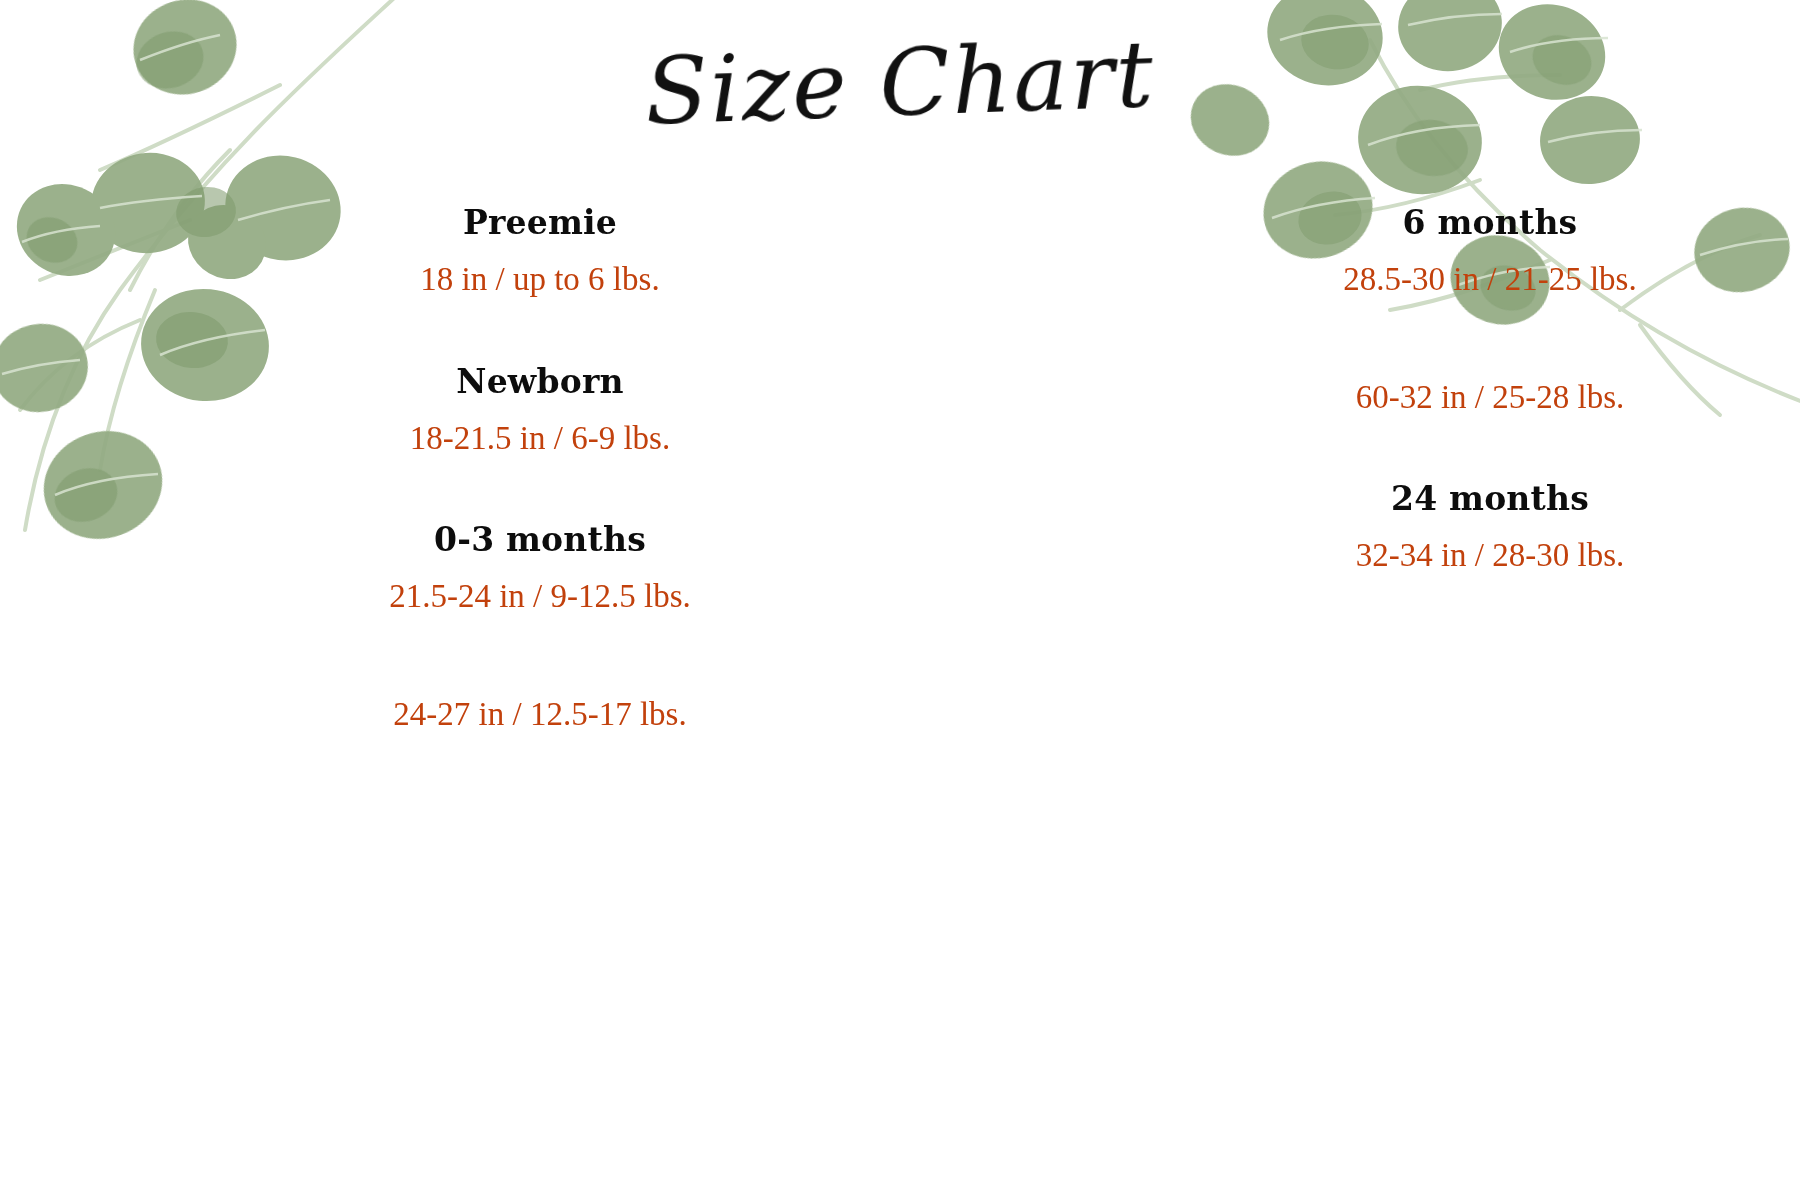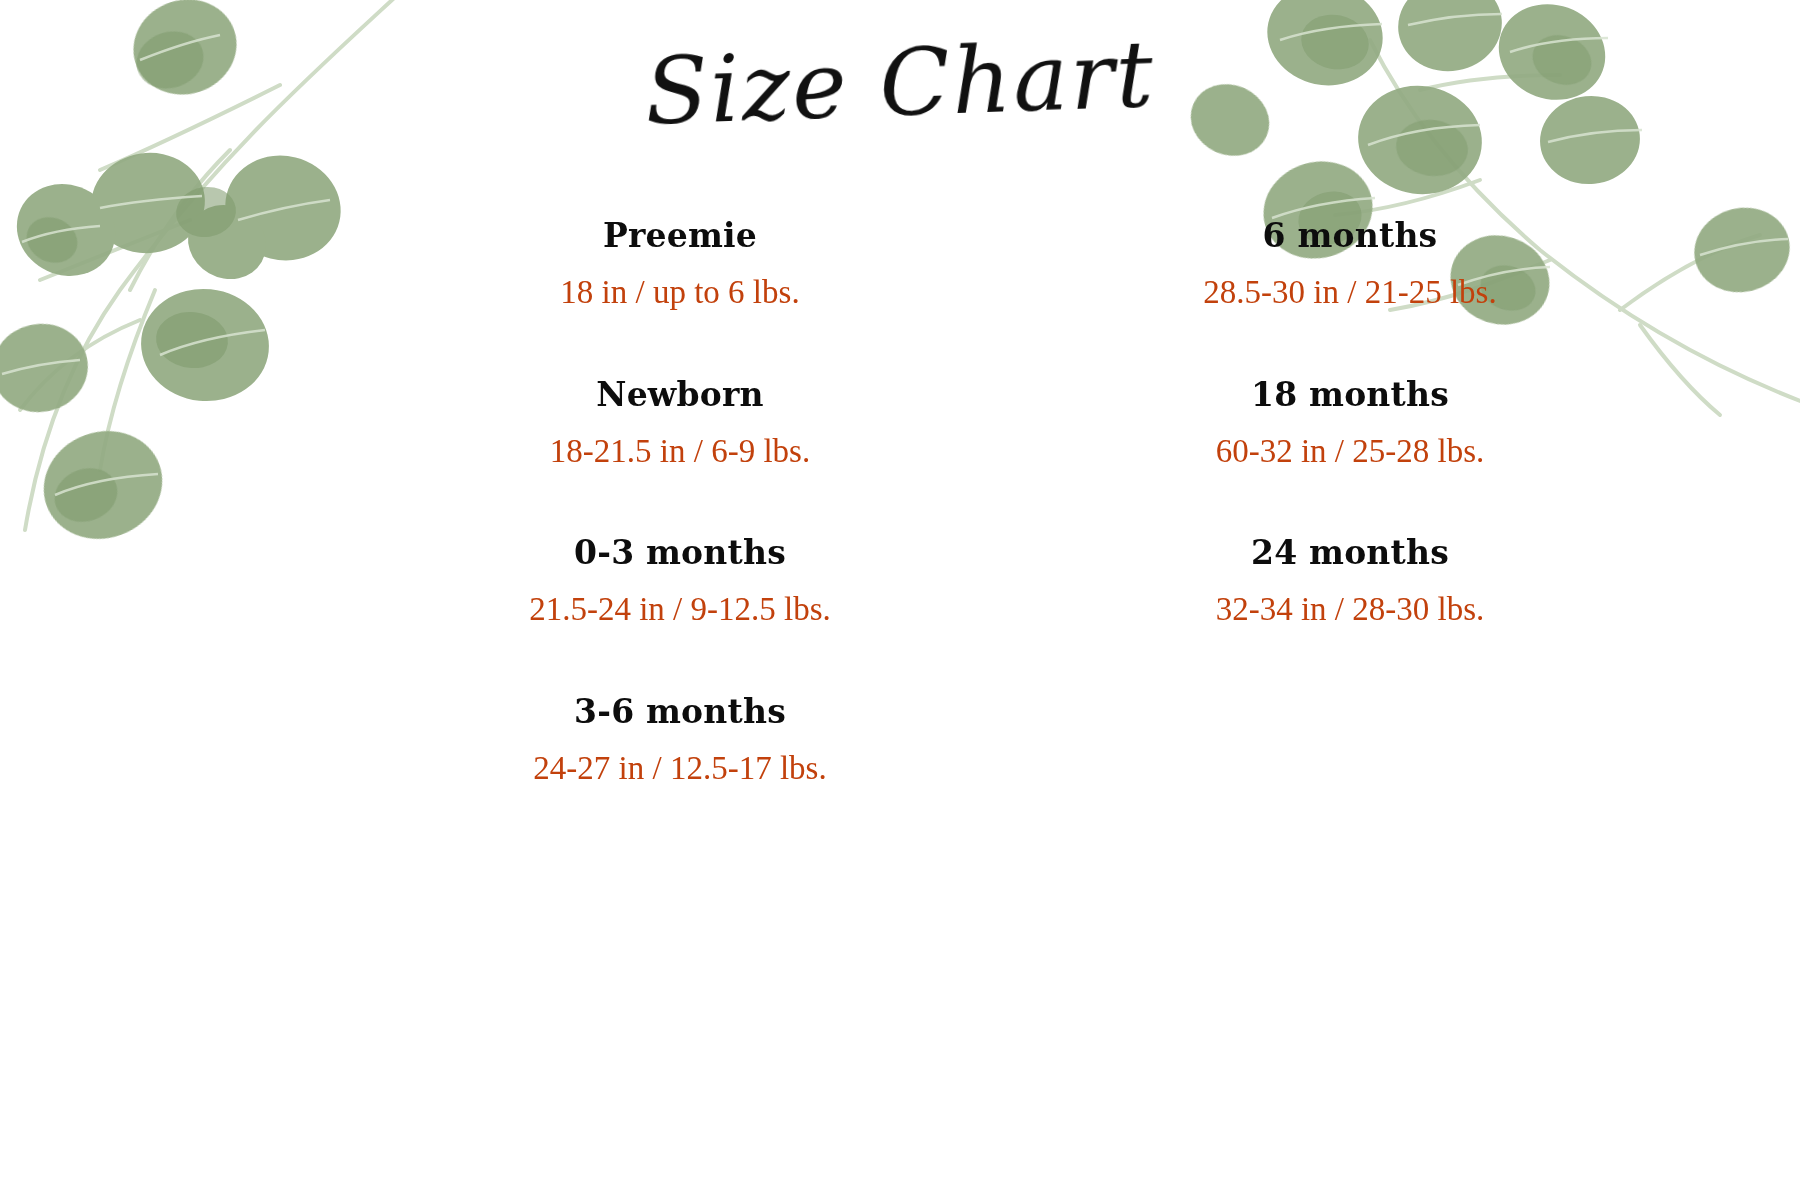--- a/index.html
+++ b/index.html
@@ -35,25 +35,25 @@
     font-size: 92px;
     letter-spacing: 2px;
     color: #111111;
     font-weight: 400;
     transform: rotate(-2deg);
   }
 
   
   .columns {
     position: absolute;
-    top: 215px;
+    top: 202px;
     left: 0;
     width: 1800px;
     display: flex;
-    justify-content: center;
+    justify-content: space-between;
   }
   .col {
     width: 620px;
     display: flex;
     flex-direction: column;
   }
   .col-left { margin-left: 230px; }
   .col-right { margin-left: 50px; }
 
   .size-entry {
@@ -186,32 +186,30 @@
       </div>
       <div class="size-entry">
         <div class="size-label">Newborn</div>
         <div class="size-value">18-21.5 in / 6-9 lbs.</div>
       </div>
       <div class="size-entry">
         <div class="size-label">0-3 months</div>
         <div class="size-value">21.5-24 in / 9-12.5 lbs.</div>
       </div>
       <div class="size-entry">
-        <div class="size-label">3-6 months</div>
         <div class="size-value">24-27 in / 12.5-17 lbs.</div>
       </div>
     </div>
 
     <div class="col col-right">
       <div class="size-entry">
         <div class="size-label">6 months</div>
         <div class="size-value">28.5-30 in / 21-25 lbs.</div>
       </div>
       <div class="size-entry">
-        <div class="size-label">18 months</div>
         <div class="size-value">60-32 in / 25-28 lbs.</div>
       </div>
       <div class="size-entry">
         <div class="size-label">24 months</div>
         <div class="size-value">32-34 in / 28-30 lbs.</div>
       </div>
     </div>
 
   </div>
 </div>

